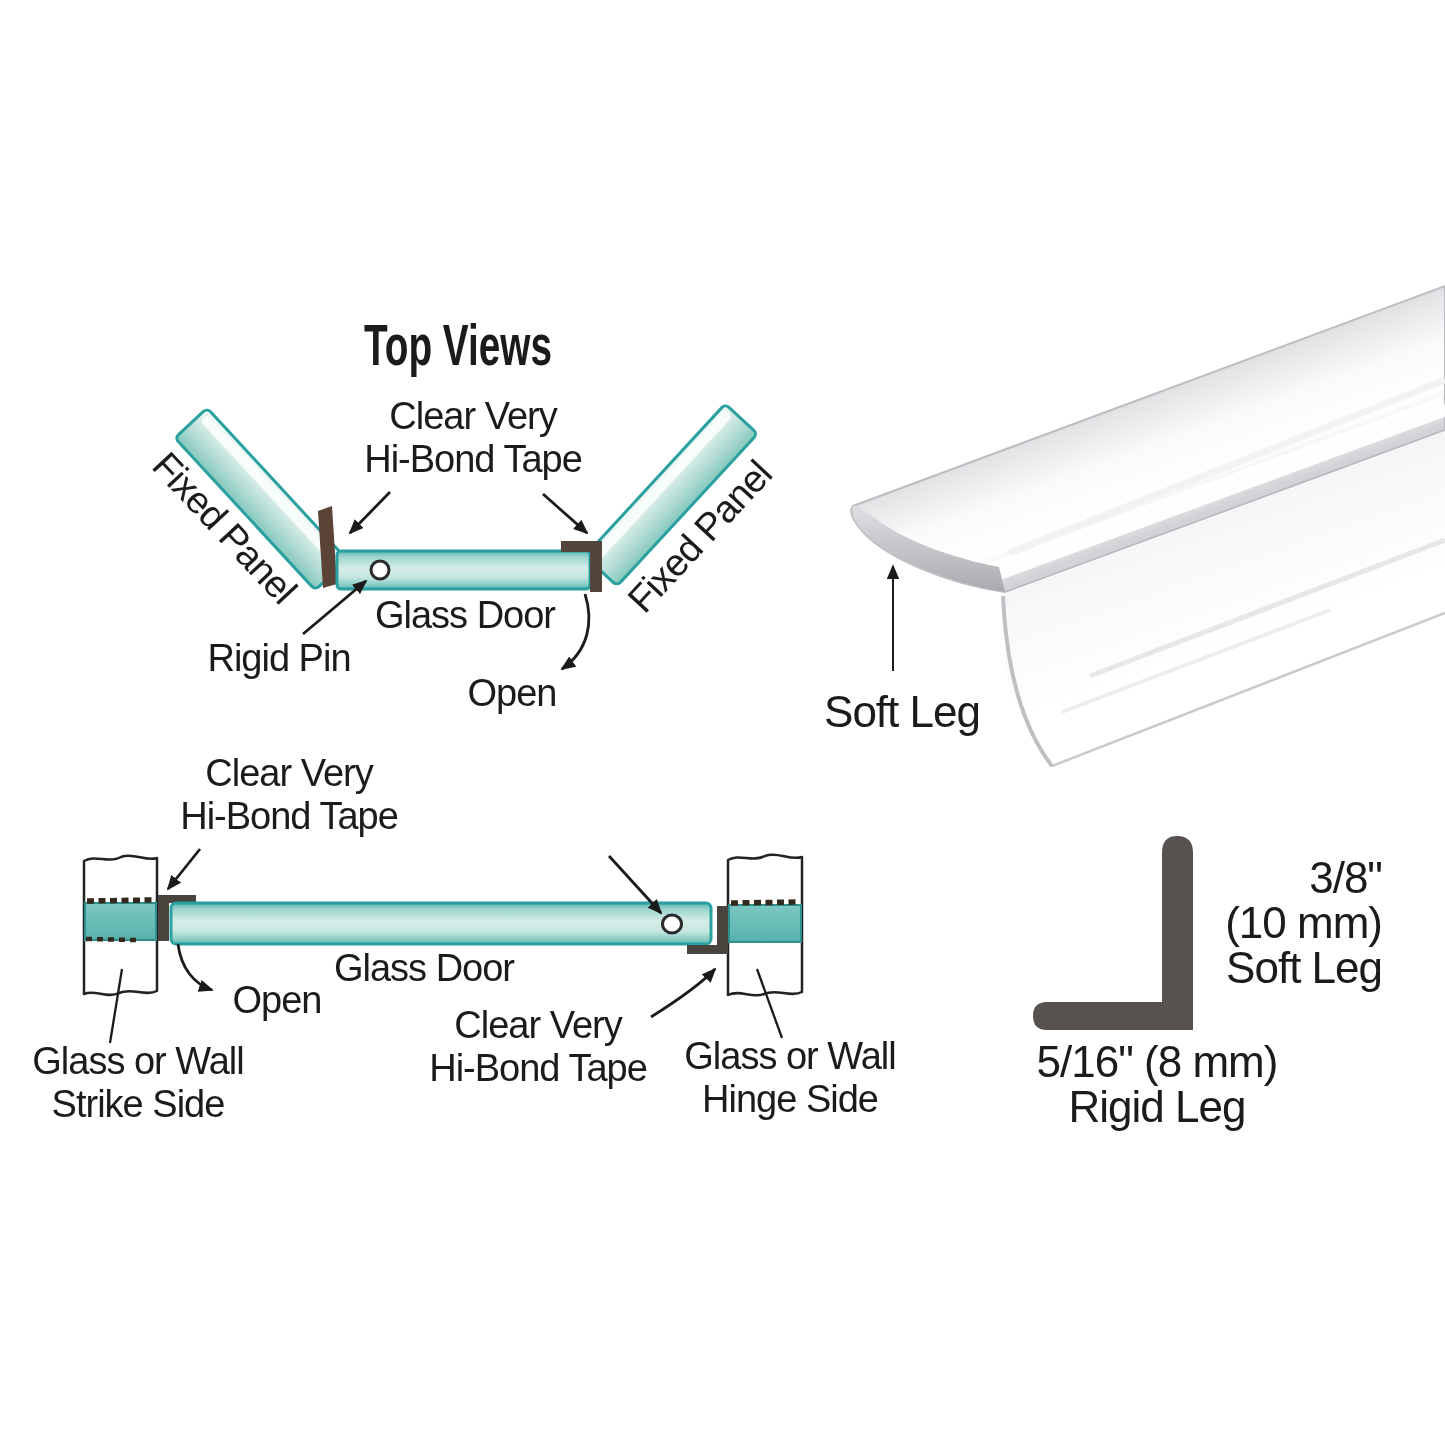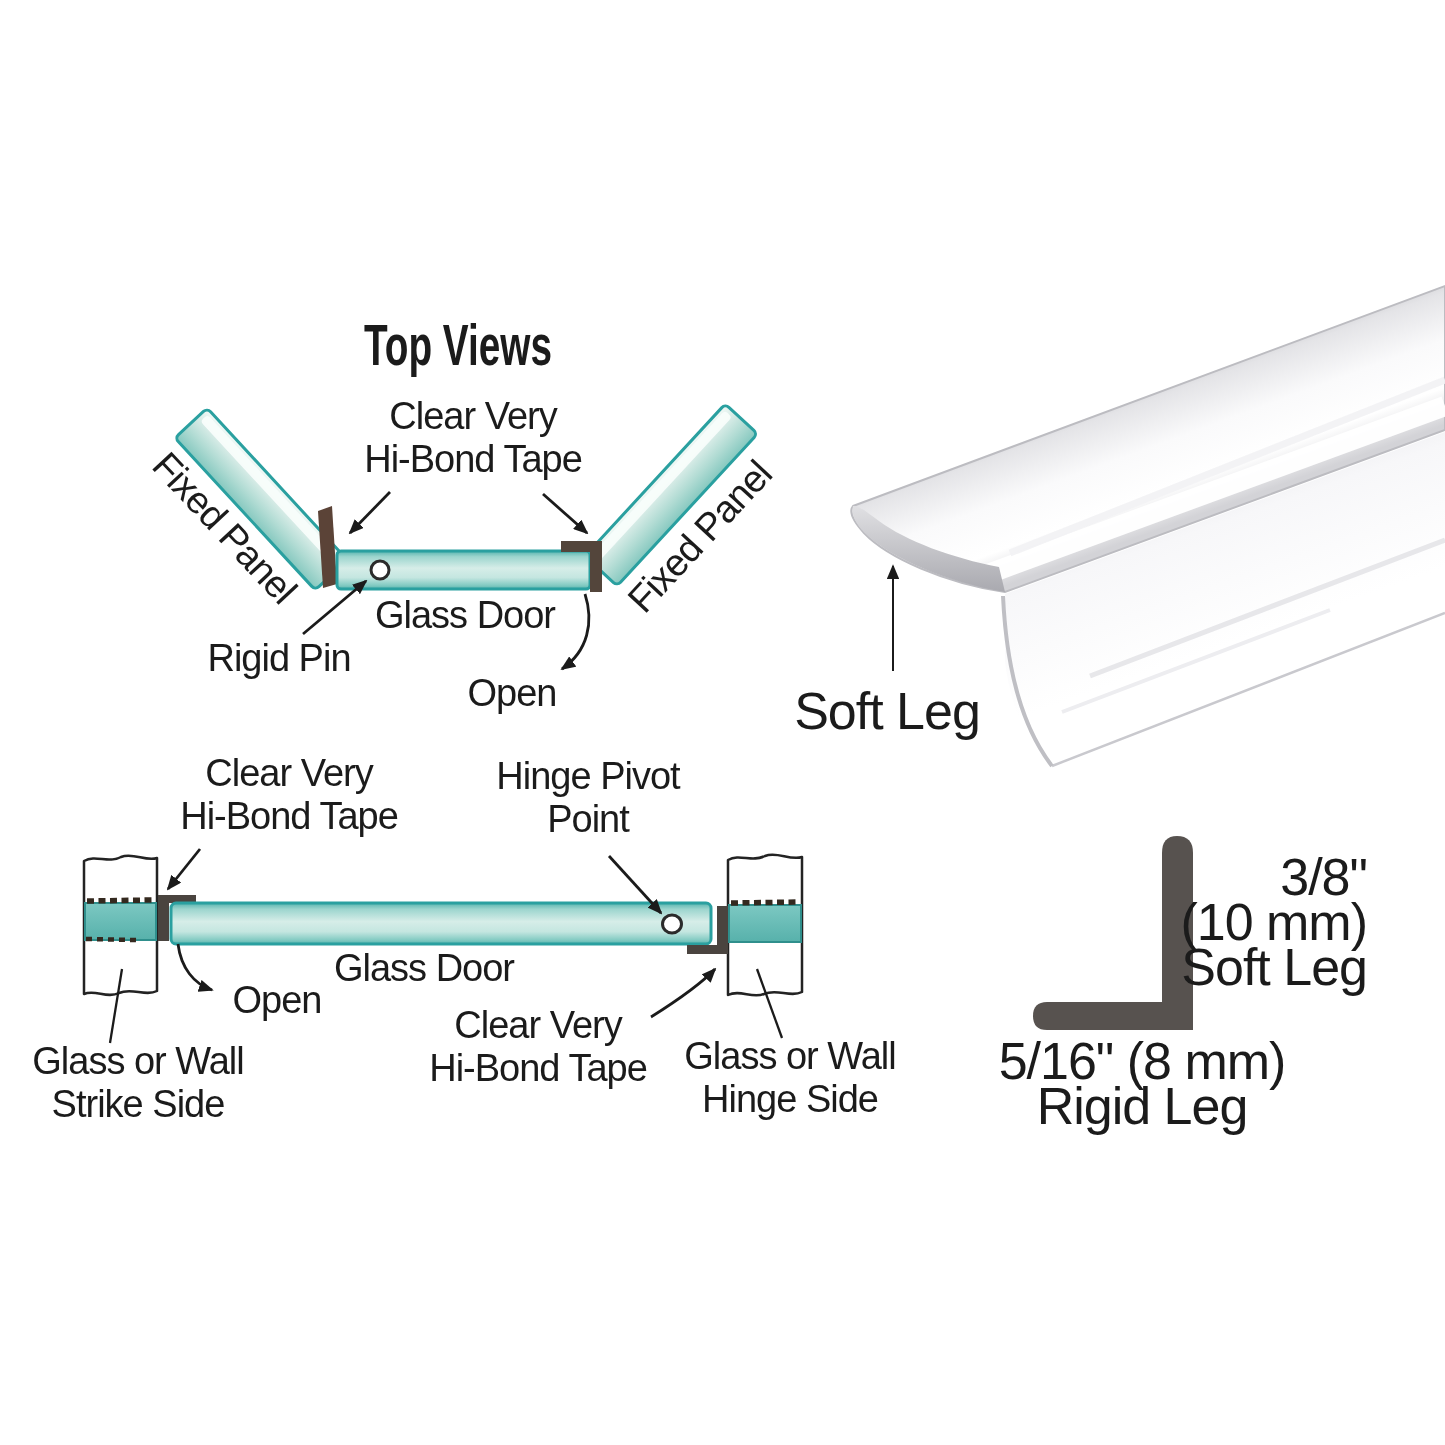--- a/index.html
+++ b/index.html
@@ -7,21 +7,21 @@
        font-family:"Liberation Sans",sans-serif;color:#1b1b1b;}
   .canvas{position:absolute;left:0;top:0;width:1445px;height:1243px;}
   svg.layer{position:absolute;left:0;top:0;}
   .lbl{position:absolute;color:#1b1b1b;font-size:38px;line-height:43px;
        letter-spacing:-1px;text-align:center;white-space:pre-line;
        transform:translateX(-50%);}
   .title{font-weight:700;font-size:57px;line-height:58px;letter-spacing:0;
          transform:translateX(-50%) scaleX(0.68);}
   .rotL{transform:translate(-50%,-50%) rotate(47deg);}
   .rotR{transform:translate(-50%,-50%) rotate(-47deg);}
-  .dim{font-size:52px;line-height:45px;}
+  .dim{font-size:44px;line-height:45px;margin-left:15px;}
   .alignR{text-align:right;transform:none;}
   .arr{stroke:#1b1b1b;stroke-width:2.8;fill:none;marker-end:url(#ah);}
   .arrThin{stroke:#1b1b1b;stroke-width:2;fill:none;marker-end:url(#ah);}
   .lead{stroke:#1b1b1b;stroke-width:2.3;fill:none;}
   .hatch{stroke:#34291f;stroke-width:5.5;stroke-dasharray:7 4.5;fill:none;}
   .hatch2{stroke:#34291f;stroke-width:4.5;stroke-dasharray:6 5;fill:none;}
 </style>
 </head>
 <body>
 
@@ -146,22 +146,20 @@
 
   <div class="lbl" style="left:279px;top:637px;">Rigid Pin</div>
 
   <div class="lbl" style="left:512px;top:672px;">Open</div>
 
   <div class="lbl dim" style="left:887px;top:689px;">Soft Leg</div>
 
   <div class="lbl" style="left:289px;top:752px;">Clear Very
 Hi-Bond Tape</div>
 
-  <div class="lbl" style="left:588px;top:755px;">Hinge Pivot
-Point</div>
 
   <div class="lbl" style="left:424px;top:947px;">Glass Door</div>
 
   <div class="lbl" style="left:277px;top:979px;">Open</div>
 
   <div class="lbl" style="left:538px;top:1004px;">Clear Very
 Hi-Bond Tape</div>
 
   <div class="lbl" style="left:138px;top:1040px;">Glass or Wall
 Strike Side</div>

